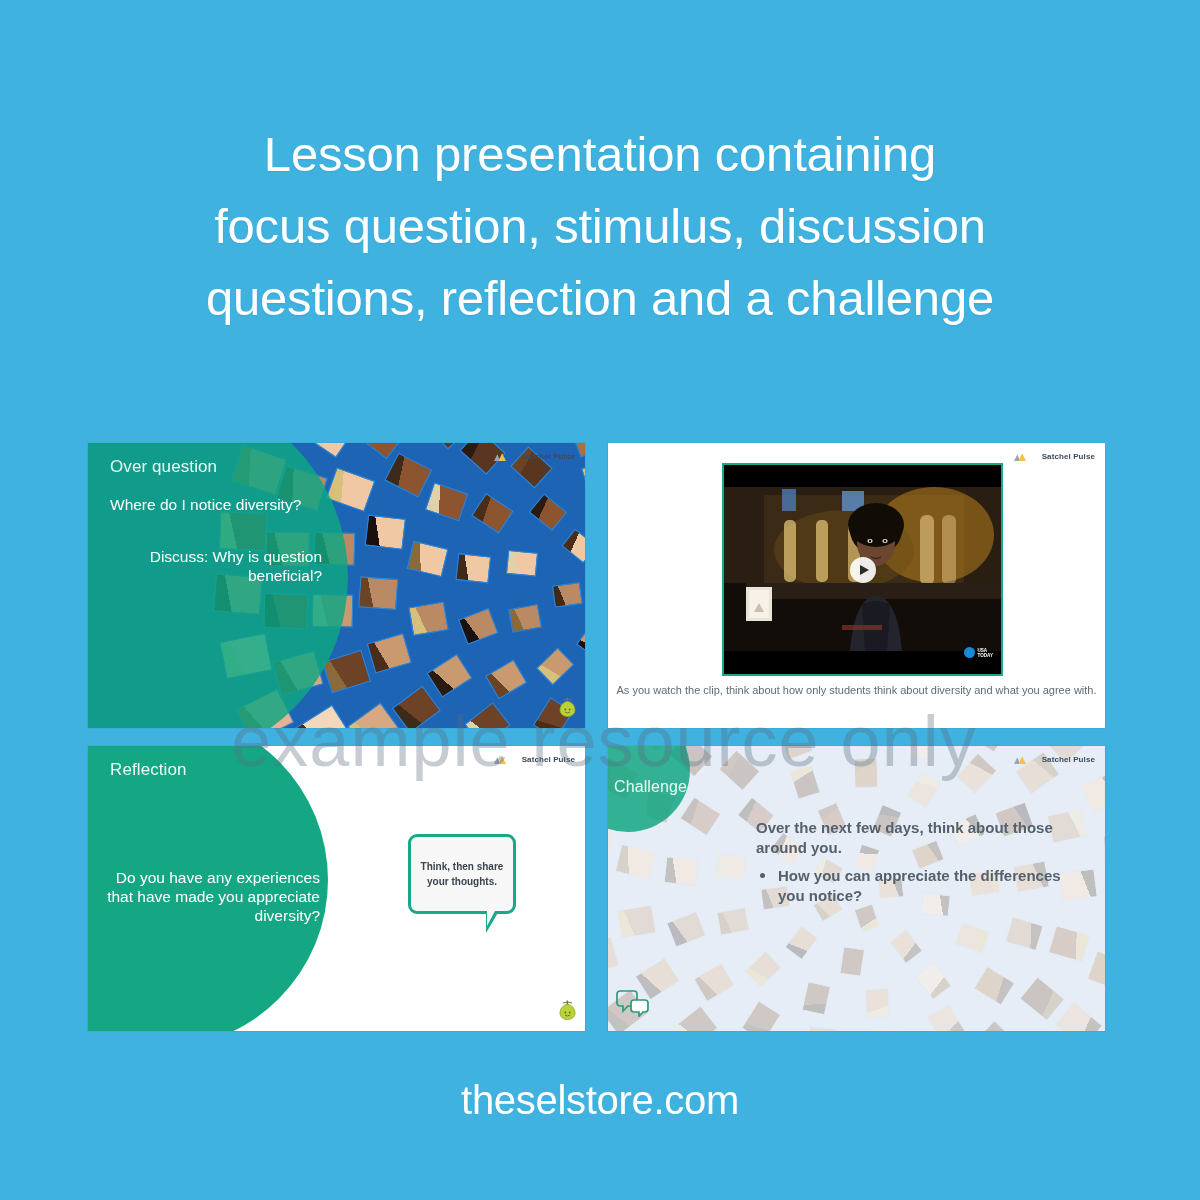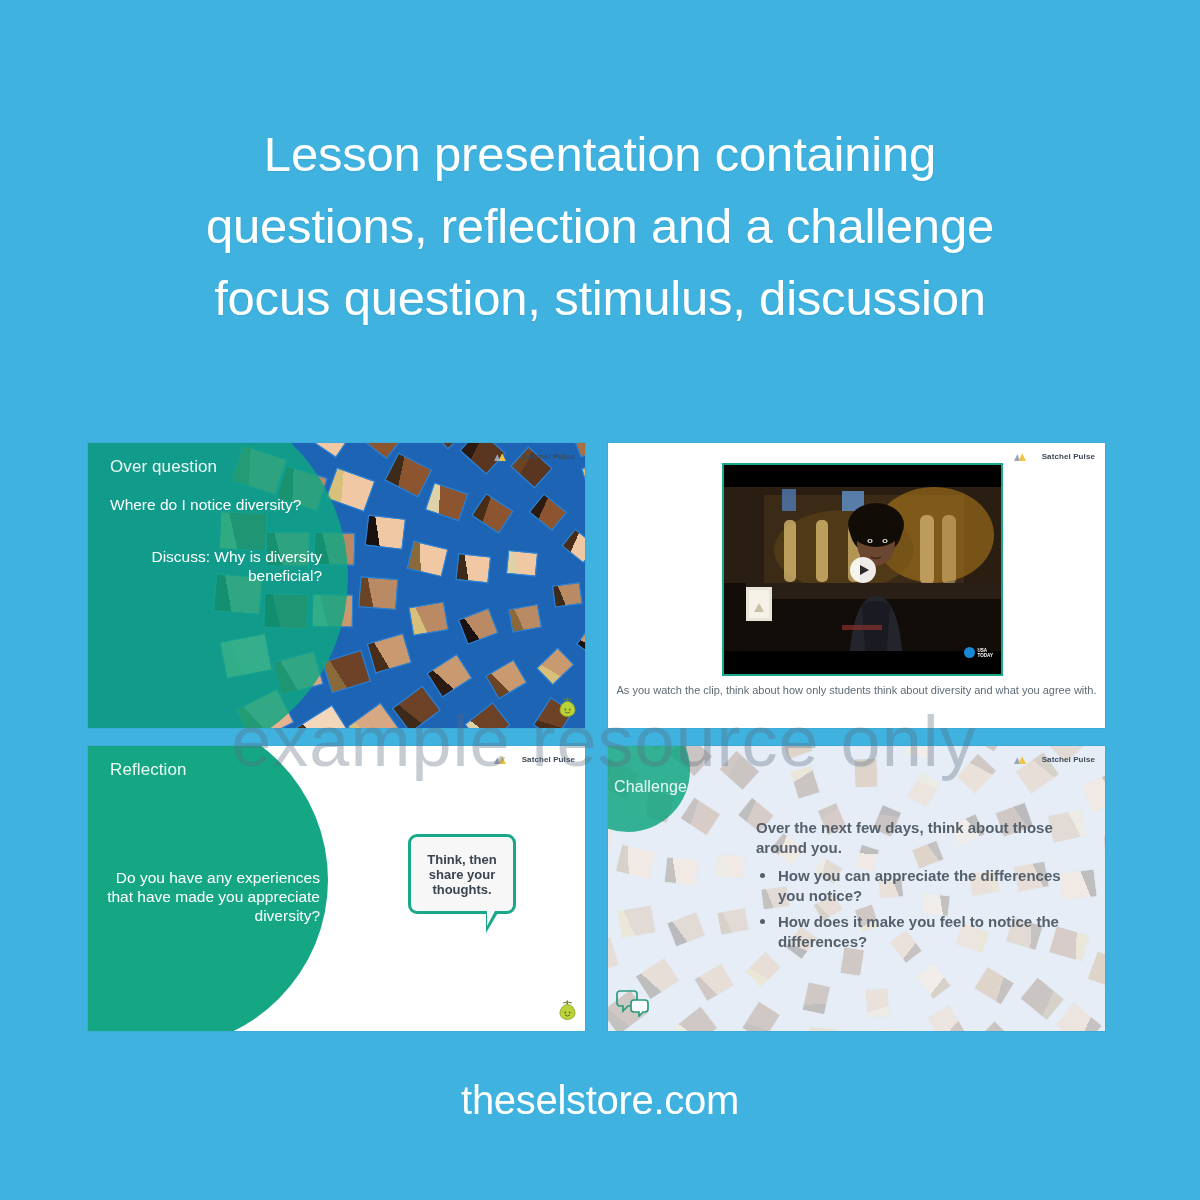--- a/index.html
+++ b/index.html
@@ -125,21 +125,21 @@
   }
 
   
   .bubble{
     position:absolute;
     border:3px solid #19a98a;
     border-radius:9px;
     background:#f7f7f7;
     display:flex;align-items:center;justify-content:center;
     text-align:center;
-    color:#3a4450;font-weight:bold;font-size:13px;line-height:15px;
+    color:#3a4450;font-weight:bold;font-size:10px;line-height:15px;
   }
   .bubble .tail{
     position:absolute;right:14px;bottom:-22px;
     width:0;height:0;
     border-left:13px solid #19a98a;
     border-bottom:22px solid transparent;
   }
   .bubble .tail-in{
     position:absolute;right:18px;bottom:-15px;
     width:0;height:0;
@@ -185,22 +185,22 @@
     position:absolute;left:0;top:1078px;width:1200px;
     text-align:center;color:#ffffff;
     font-size:40px;font-weight:400;letter-spacing:-0.3px;
   }
 </style>
 </head>
 <body>
 
 <div class="headline">
   <span class="ln">Lesson presentation containing</span>
+  <span class="ln">focus question, stimulus, discussion</span>
   <span class="ln">questions, reflection and a challenge</span>
-  <span class="ln">focus question, stimulus, discussion</span>
 </div>
 
 <div class="grid">
 
   <div class="slide s1">
     <div class="mosaic" id="mos1">
         <div class="tile" style="left:493.7px;top:182.9px;width:22.2px;height:27.5px;transform:rotate(216.6deg);background:linear-gradient(165deg,#1a1010 0 32%,#c99a6f 32% 100%);"></div>
         <div class="tile" style="left:468.0px;top:138.2px;width:22.2px;height:27.5px;transform:rotate(262.6deg);background:linear-gradient(165deg,#3d2a18 0 32%,#b98a63 32% 100%);"></div>
         <div class="tile" style="left:480.2px;top:89.1px;width:22.2px;height:27.5px;transform:rotate(308.6deg);background:linear-gradient(165deg,#4a2d18 0 32%,#f0c9a4 32% 100%);"></div>
         <div class="tile" style="left:455.4px;top:207.9px;width:24.4px;height:30.3px;transform:rotate(226.0deg);background:linear-gradient(165deg,#d8c07a 0 32%,#c99a6f 32% 100%);"></div>
@@ -244,21 +244,21 @@
         <div class="tile" style="left:131.3px;top:127.7px;width:37.6px;height:46.6px;transform:rotate(274.7deg);background:linear-gradient(165deg,#2b1a10 0 32%,#d8a882 32% 100%);"></div>
         <div class="tile" style="left:135.6px;top:65.1px;width:37.6px;height:46.6px;transform:rotate(272.4deg);background:linear-gradient(165deg,#d8c07a 0 32%,#6e4226 32% 100%);"></div>
         <div class="tile" style="left:151.5px;top:4.1px;width:37.6px;height:46.6px;transform:rotate(288.1deg);background:linear-gradient(165deg,#8a6a3a 0 32%,#c99a6f 32% 100%);"></div>
       </div>
     <div class="circle-t circle-semi" style="left:-112px;top:-52px;width:372px;height:372px;"></div>
 
     <span class="kicker" style="left:22px;top:14px;">Over question</span>
 
     <div class="qbold" style="left:22px;top:52px;width:198px;">Where do I notice diversity?</div>
 
-    <div class="qbold rt" style="left:22px;top:104px;width:212px;">Discuss: Why is diversity beneficial?</div>
+    <div class="qbold rt" style="left:22px;top:104px;width:212px;">Discuss: Why is question beneficial?</div>
 
     <div class="logo" style="right:10px;top:9px;">
       <svg width="12" height="9" viewBox="0 0 12 9">
         <path d="M0 9 L3.4 2.2 L6.1 9 Z" fill="#9aa6b4"></path>
         <path d="M4.6 9 L8.1 1.2 L12 9 Z" fill="#f2c243"></path>
       </svg>
       <span>Satchel Pulse</span>
     </div>
 
     <div class="pear" style="right:9px;bottom:7px;">
@@ -440,21 +440,20 @@
       </div>
 
     <div class="circle-t circle-semi" style="left:-42px;top:-38px;width:124px;height:124px;"></div>
 
     <span class="kicker" style="left:6px;top:32px;font-size:16px;">Challenge</span>
 
     <div class="ch-body" style="left:148px;top:72px;width:330px;">
       <div>Over the next few days, think about those around you.</div>
       <ul class="ch-list">
         <li>How you can appreciate the differences you notice?</li>
-        <li>How does it make you feel to notice the differences?</li>
       </ul>
     </div>
 
     <div class="logo" style="right:10px;top:9px;">
       <svg width="12" height="9" viewBox="0 0 12 9">
         <path d="M0 9 L3.4 2.2 L6.1 9 Z" fill="#9aa6b4"></path>
         <path d="M4.6 9 L8.1 1.2 L12 9 Z" fill="#f2c243"></path>
       </svg>
       <span>Satchel Pulse</span>
     </div>

